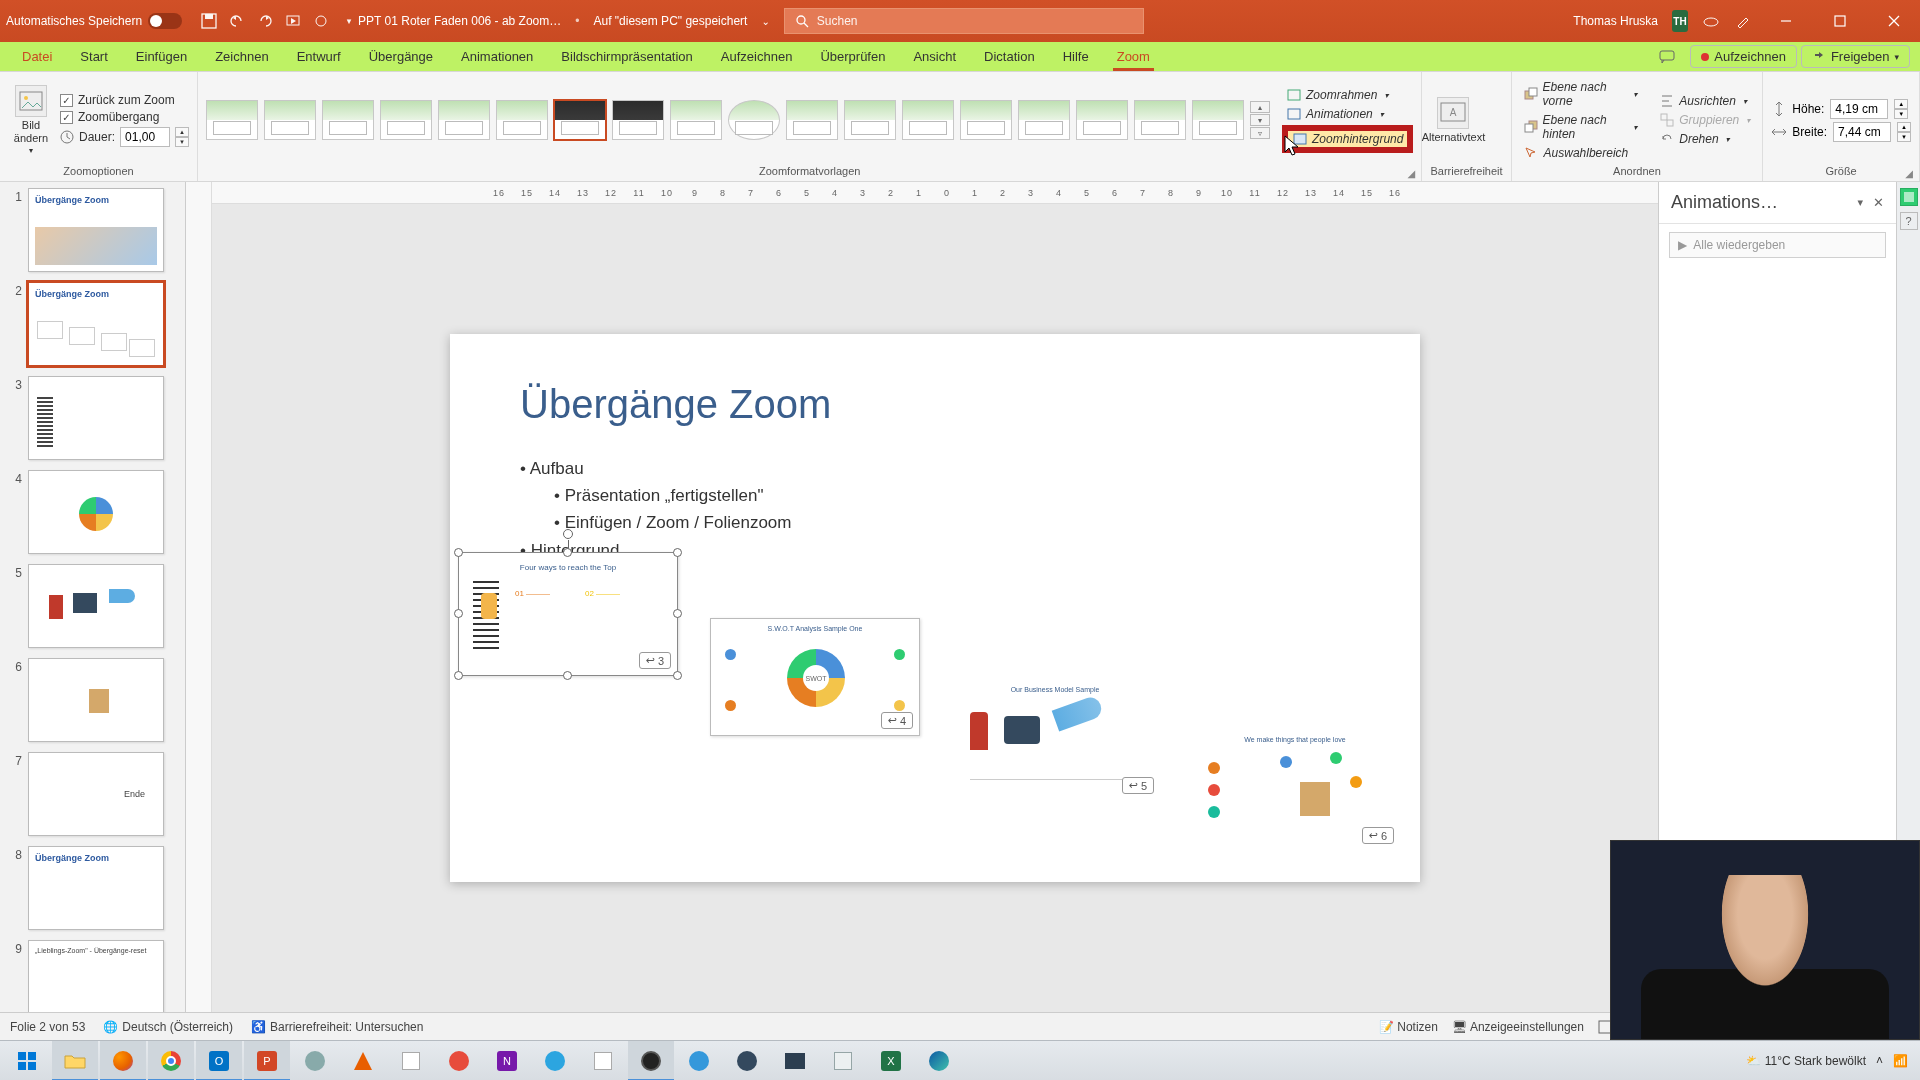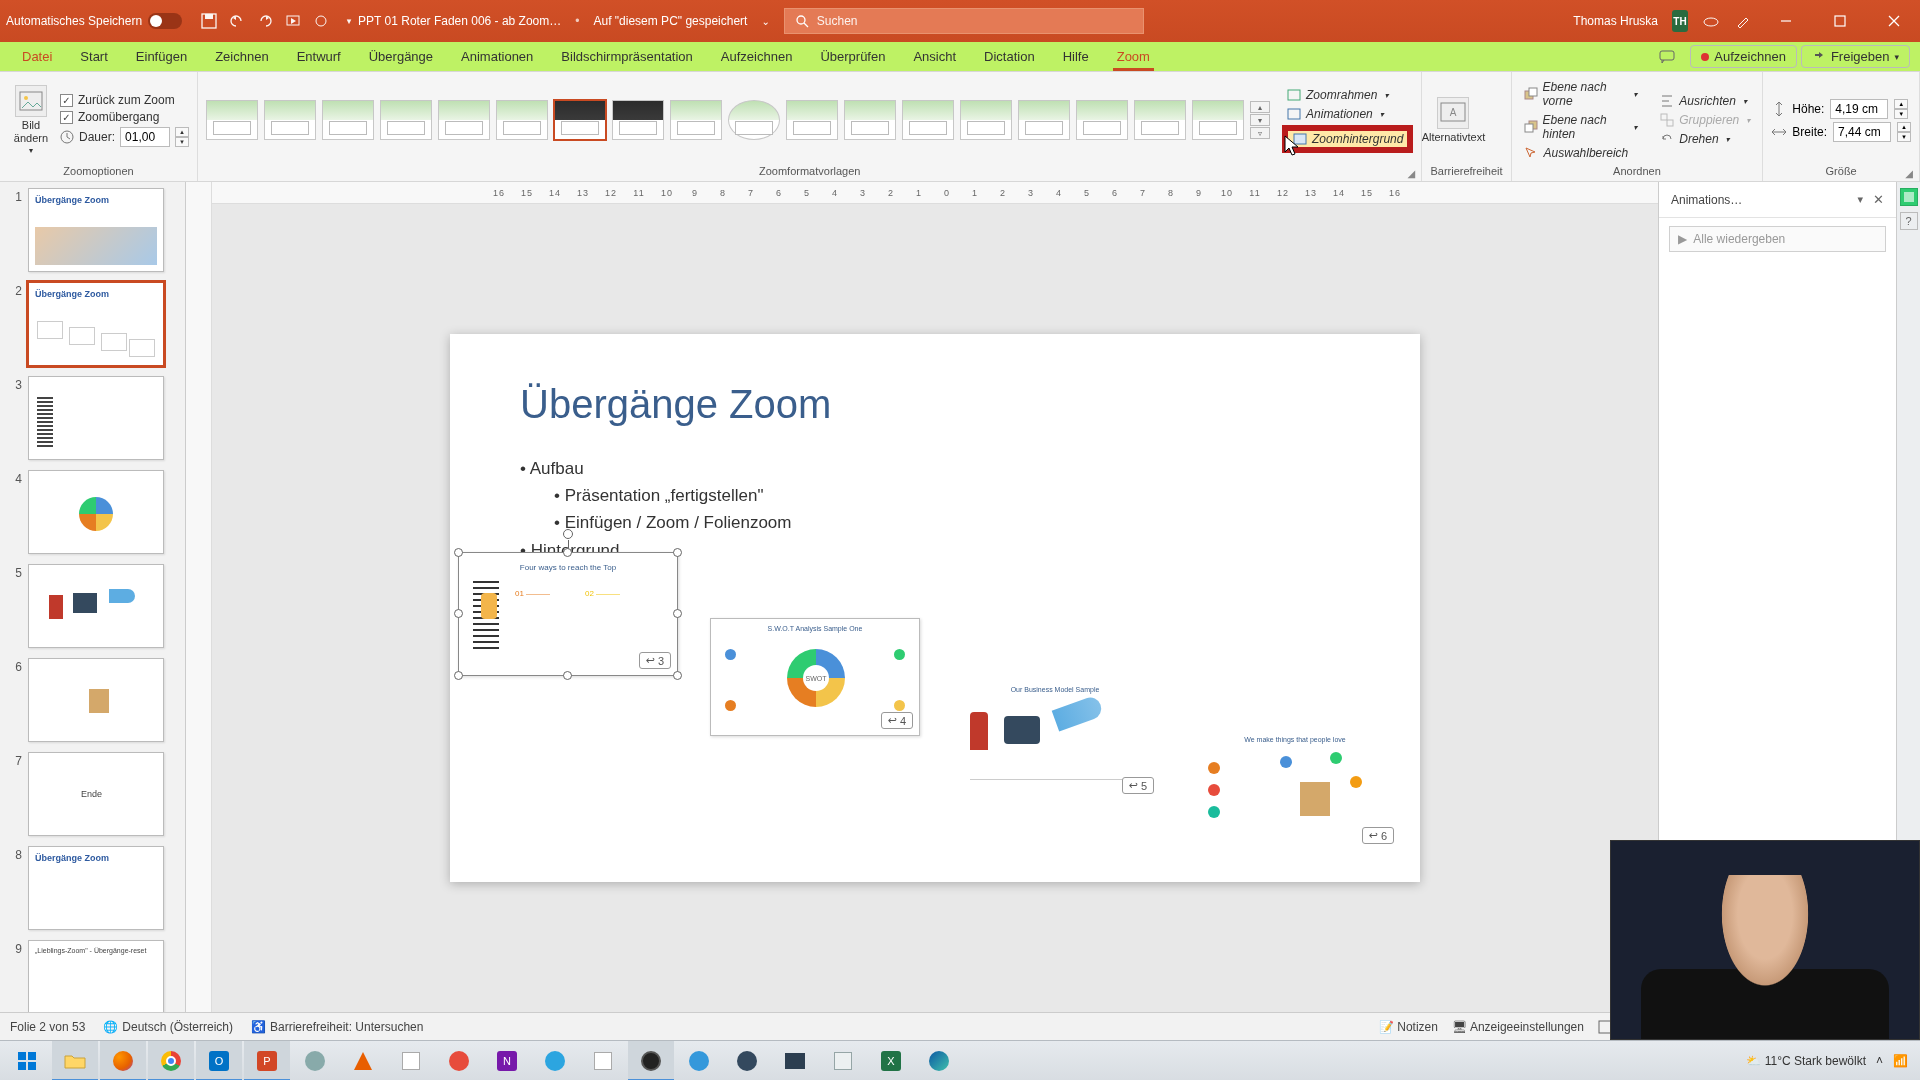--- a/index.html
+++ b/index.html
@@ -93,21 +93,21 @@
 .zoom-obj { position:absolute; background:#fff; border:1px solid #bbb; box-shadow:1px 1px 3px rgba(0,0,0,.15);}
 .zoom-obj.selected { border:1px solid #888;}
 .handle { position:absolute; width:9px; height:9px; background:#fff; border:1px solid #666; border-radius:50%;}
 .rot { position:absolute; width:10px; height:10px; border:1px solid #666; border-radius:50%; background:#fff; left:50%; transform:translateX(-50%); top:-24px;}
 .rot::after{content:"";position:absolute;left:50%;top:10px;width:1px;height:12px;background:#666;}
 .badge { position:absolute; right:6px; bottom:6px; border:1px solid #999; border-radius:3px; padding:1px 6px; font-size:11px; background:#fff; display:flex; align-items:center; gap:3px; color:#555;}
 
 
 .anim-pane { width:238px; background:#fff; border-left:1px solid #ccc; display:flex; flex-direction:column;}
 .anim-pane .hdr { display:flex; align-items:center; padding:10px 12px; border-bottom:1px solid #e3e3e3;}
-.anim-pane .hdr .t { font-size:12px; color:#444; flex:1;}
+.anim-pane .hdr .t { font-size:18px; color:#444; flex:1;}
 .anim-pane .ctrl { padding:8px 10px; }
 .anim-pane .play { width:100%; border:1px solid #d0d0d0; padding:5px 8px; font-size:12px; color:#999; display:flex; align-items:center; gap:6px; background:#fafafa;}
 .side-strip { width:24px; background:#eceef0; border-left:1px solid #ccc; display:flex; flex-direction:column; align-items:center; padding-top:6px; gap:6px;}
 .side-strip .sq{width:18px;height:18px;border:1px solid #bbb;display:flex;align-items:center;justify-content:center;font-size:11px;color:#666;}
 .side-strip .sq.active{background:#2ecc71;color:#fff;border-color:#27ae60;}
 
 
 .status { position:absolute; bottom:0; left:0; right:0; height:28px; background:#f2f2f2; border-top:1px solid #ccc; display:flex; align-items:center; font-size:12px; color:#444; padding:0 10px; gap:18px;}
 .status .right { margin-left:auto; display:flex; align-items:center; gap:14px;}
 .zoom-slider { width:120px; height:4px; background:#ccc; position:relative;}
@@ -525,21 +525,21 @@
       </div>
     <div class="thumb-row">
         <div class="thumb-num">6</div>
         <div class="thumb">
           <div style="position:absolute;left:60px;top:30px;width:20px;height:24px;background:#d4a86a;"></div>
         </div>
       </div>
     <div class="thumb-row">
         <div class="thumb-num">7</div>
         <div class="thumb">
-          <div style="position:absolute;left:0;right:9px;top:36px;text-align:center;font-size:9px;">Ende</div>
+          <div style="position:absolute;left:0;right:18px;top:36px;text-align:right;font-size:9px;">Ende</div>
         </div>
       </div>
     <div class="thumb-row">
         <div class="thumb-num">8</div>
         <div class="thumb">
           <div class="tt">Übergänge Zoom</div>
         </div>
       </div>
     <div class="thumb-row">
         <div class="thumb-num">9</div>

